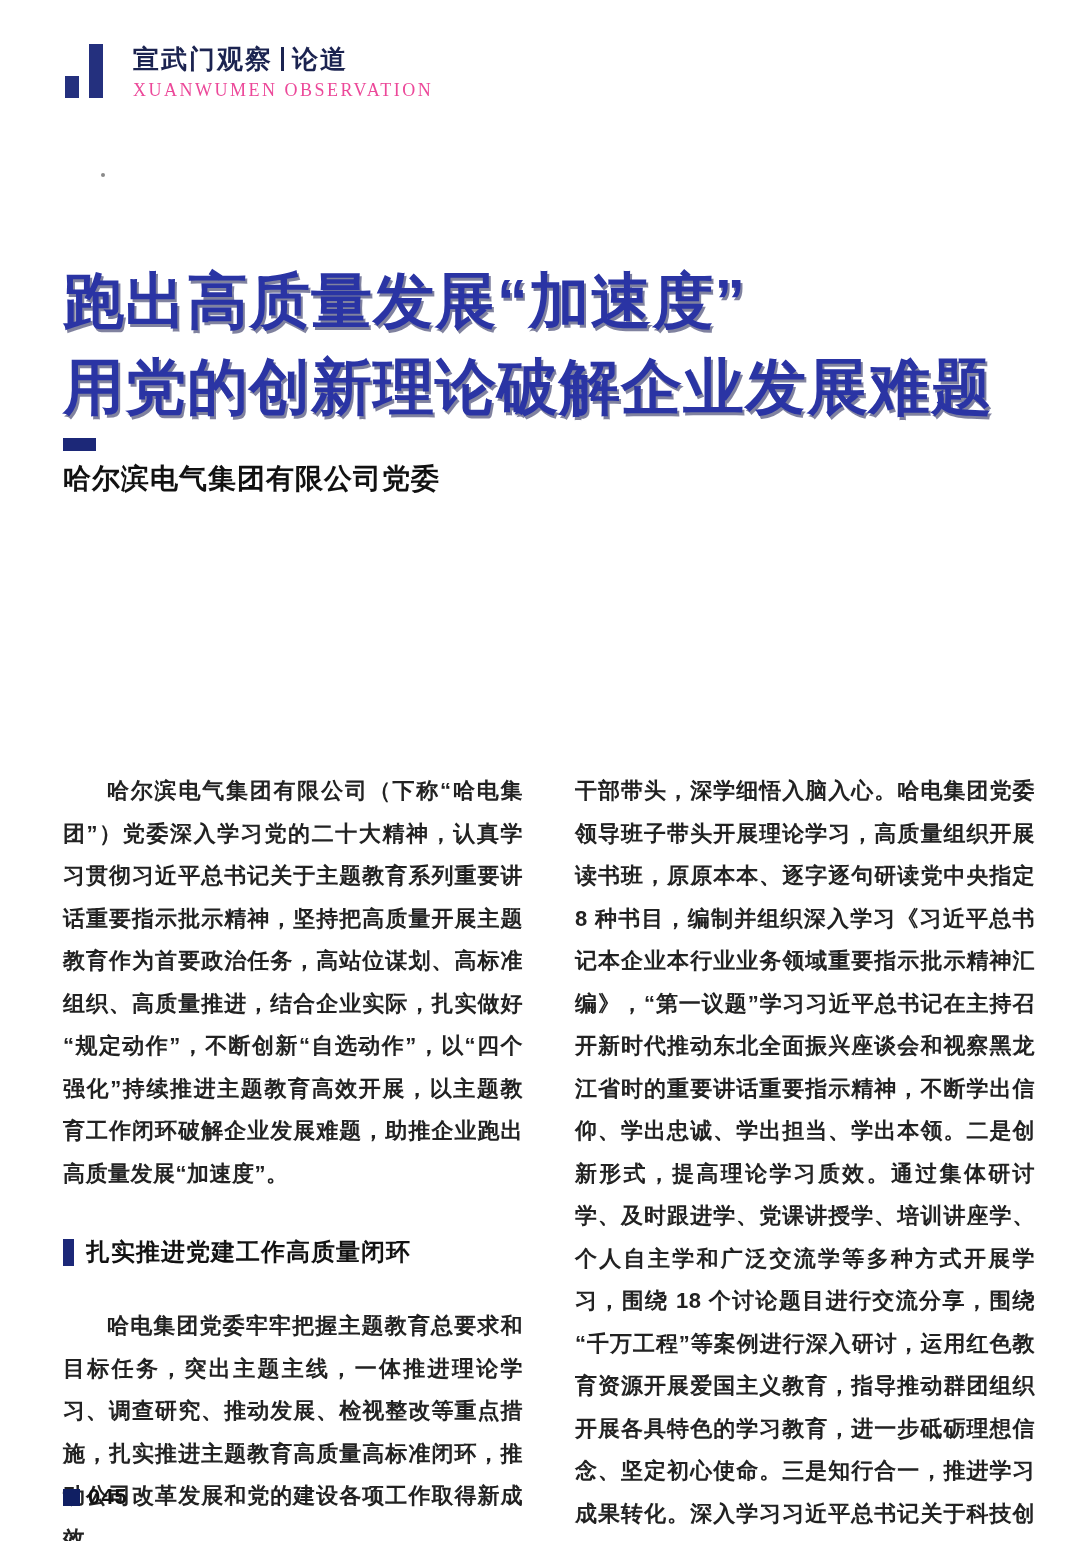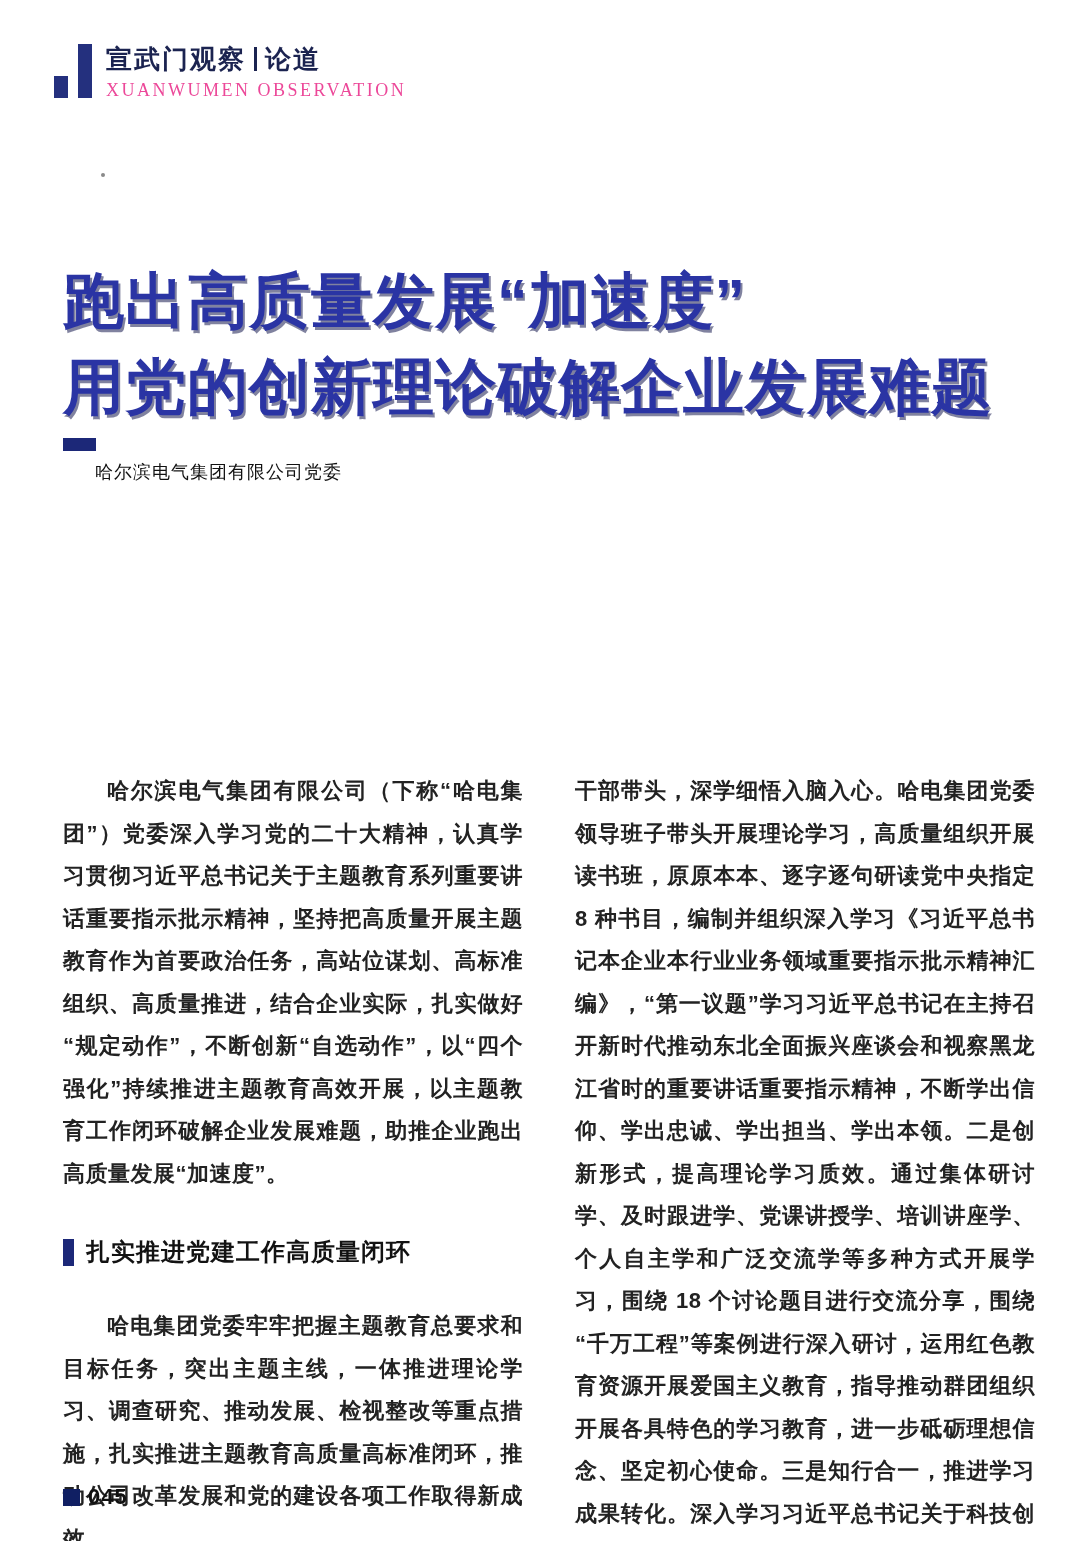--- a/index.html
+++ b/index.html
@@ -11,22 +11,22 @@
     position:relative;
     overflow:hidden;
   }
   .page{
     position:relative;
     width:100%;height:100%;
   }
   
   .masthead{
     position:absolute;
-    left:52px;top:44px;
-    display:flex;align-items:flex-start;
+    left:63px;top:44px;
+    display:flex;align-items:flex-start;gap:16px;
   }
   .logo-mark{
     position:relative;
     width:42px;height:56px;
     margin-right:12px;
   }
   .logo-bar-tall{
     position:absolute;right:2px;top:0;
     width:14px;height:54px;
     background:#24307e;
@@ -79,25 +79,24 @@
   .author-block{
     position:absolute;
     left:63px;top:438px;
   }
   .author-bar{
     width:33px;height:13px;
     background:#1c2878;
     margin-bottom:9px;
   }
   .author-name{
-    font-size:18px;
-    font-weight:400;
+    font-size:28px;
+    font-weight:700;
     color:#111;
     letter-spacing:1px;
-    margin-left:32px;
   }
   
   .columns{
     position:absolute;
     left:63px;top:770px;
     width:972px;
     display:flex;
     gap:52px;
   }
   .col{

